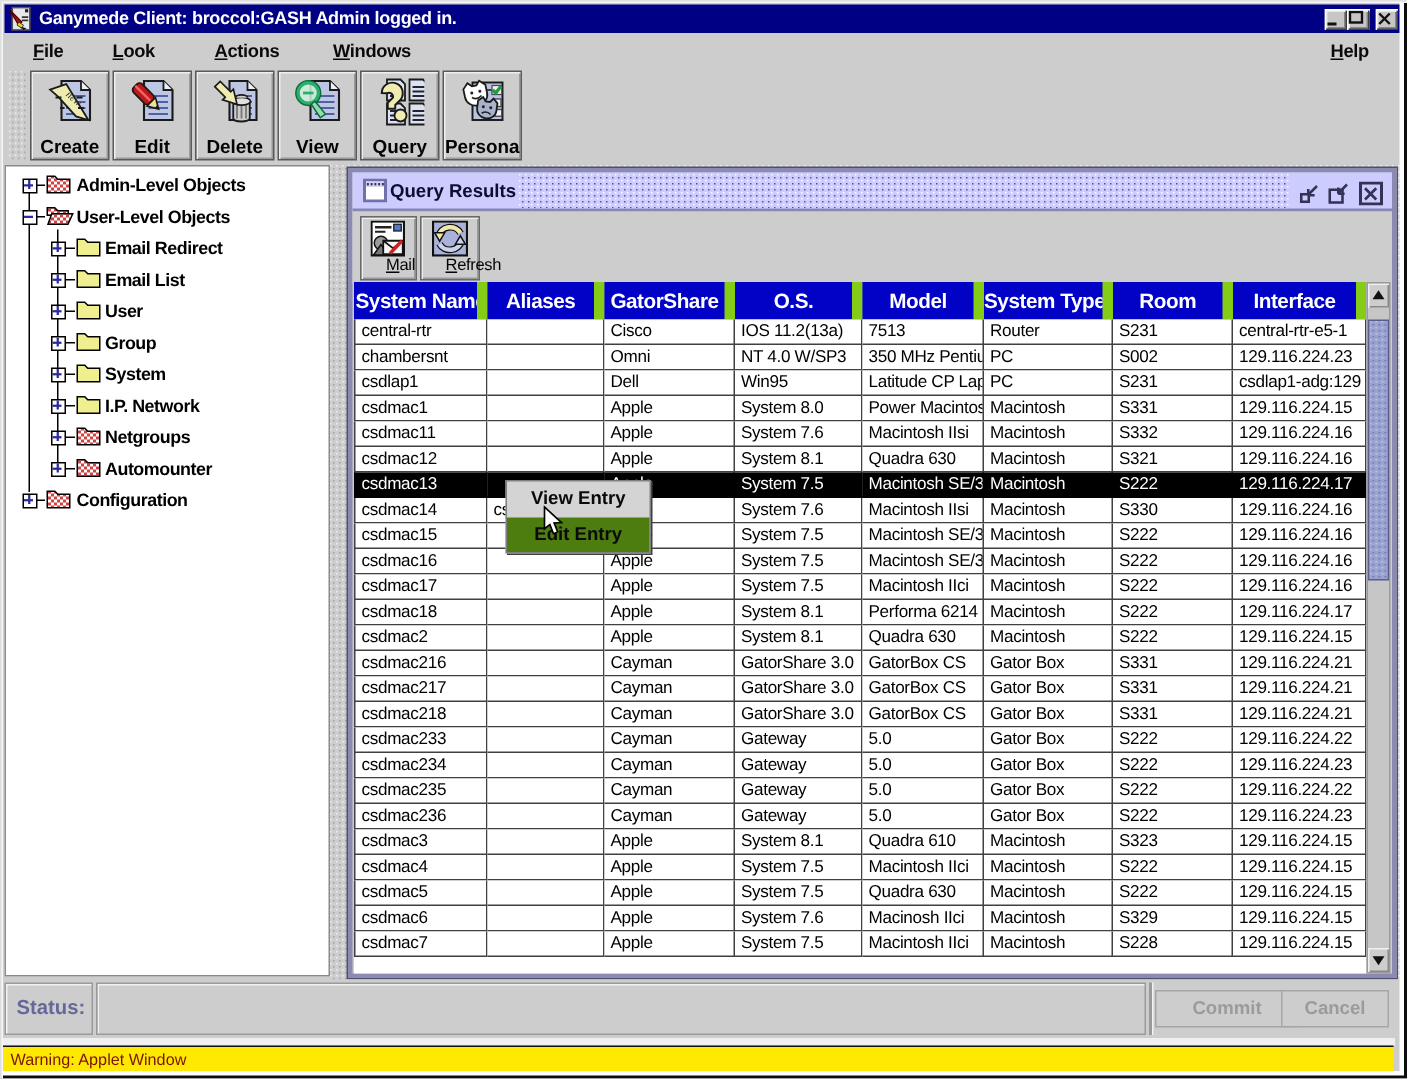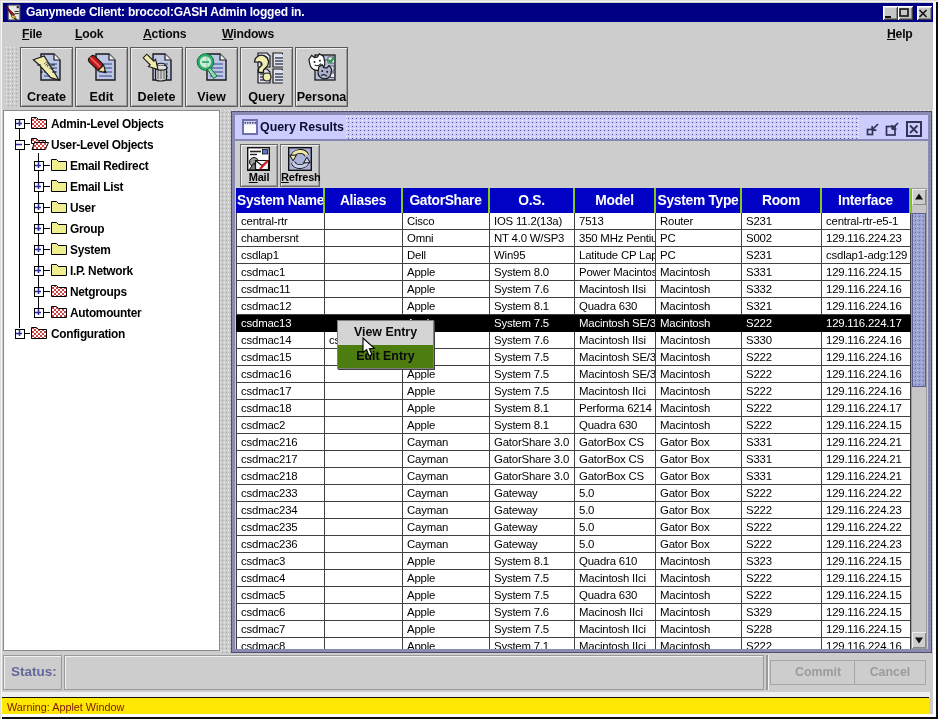--- a/index.html
+++ b/index.html
@@ -23,25 +23,25 @@
   border:1px solid #8a8a8a; }
 #desktop { left:220px; top:110px; width:715px; height:543px; overflow:hidden; }
 #iframe { left:12px; top:2px; width:699px; height:540px; border:3px solid #8a8ab2; box-shadow:0 0 0 1px #50506e; background:#cdcdcd; }
 #ititle { left:0; top:0; width:693px; height:26px; background:#ccccff; border-bottom:2px solid #8787b6; }
 #ihatch { left:111px; top:1px; width:514px; height:23px; overflow:hidden; }
 #ititle .qicon { position:absolute; left:7px; top:4px; }
 #ititle .qtext { position:absolute; left:25px; top:5px; font-weight:bold; font-size:12.4px; color:#0d0d30; }
 #itool { left:0; top:26px; width:693px; height:48px; background:#cdcdcd; }
 .ibtn { position:absolute; top:3px; height:43px; background:#cdcdcd; text-align:center;
   border:1px solid #6a6a6a; box-shadow: inset 1px 1px 0 #efefef, inset -1px -1px 0 #9a9a9a; }
-.ilbl { position:absolute; bottom:3px; left:0; right:0; font-size:11px; color:#050505; letter-spacing:-0.2px;font-weight:bold; }
+.ilbl { position:absolute; bottom:3px; left:16px; right:0; font-size:11px; color:#050505; letter-spacing:-0.2px; }
 #tablewrap { left:1px; top:73px; width:675px; height:461px; overflow:hidden; background:#fff; }
 table { border-collapse:separate; border-spacing:0; table-layout:fixed; width:675px; }
 th { background:#0202c6; color:#fff; font-weight:bold; font-size:13.8px; height:25px; text-align:center;
-  border-right:2px solid #84cc16; overflow:hidden; white-space:nowrap; padding:0; letter-spacing:-0.3px; }
+  border-right:7px solid #84cc16; overflow:hidden; white-space:nowrap; padding:0; letter-spacing:-0.3px; }
 th:first-child { border-left:1px solid #0202c6; }
 td { font-size:11.4px; height:17px; border-right:1px solid #404040; border-bottom:1px solid #404040;
   padding:0 0 0 4px; overflow:hidden; white-space:nowrap; background:#fff; color:#000; letter-spacing:-0.2px; }
 td:first-child { border-left:1px solid #404040; }
 tr.sel td { background:#000; color:#fff; border-color:#000; }
 #vscroll { left:676px; top:73px; width:16px; height:461px; background:#c6c6c6; border:1px solid #9a9a9a; }
 .sbtn { position:absolute; left:0px; width:14px; height:16px; background:#cdcdcd;
   box-shadow: inset 1px 1px 0 #f0f0f0, inset -1px -1px 0 #8a8a8a; }
 #sthumb { position:absolute; left:0px; top:24px; width:14px; height:174px; border:1px solid #5c5c94; overflow:hidden; }
 #statusrow { left:3px; top:653px; width:932px; height:39px; background:#cdcdcd; }
@@ -602,30 +602,20 @@
 <tr>
               <td style="width:89px">csdmac7</td>
               <td style="width:78px"></td>
               <td style="width:87px">Apple</td>
               <td style="width:85px">System 7.5</td>
               <td style="width:81px">Macintosh IIci</td>
               <td style="width:86px">Macintosh</td>
               <td style="width:80px">S228</td>
               <td style="width:89px">129.116.224.15</td>
             </tr>
-<tr>
-              <td style="width:89px">csdmac8</td>
-              <td style="width:78px"></td>
-              <td style="width:87px">Apple</td>
-              <td style="width:85px">System 7.1</td>
-              <td style="width:81px">Macintosh IIci</td>
-              <td style="width:86px">Macintosh</td>
-              <td style="width:80px">S222</td>
-              <td style="width:89px">129.116.224.16</td>
-            </tr>
       </tbody>
         </table>
     </div>
     <div class="abs" id="vscroll">
       <div class="sbtn" style="top:0"><svg width="14" height="16">
             <path d="M7,4.5 L11,10.5 L3,10.5 Z" fill="#111"></path>
           </svg></div>
       <div id="sthumb">
           <svg width="12" height="172" style="position:absolute;left:0;top:0">
             <rect width="12" height="172" fill="url(#bt)"></rect>

